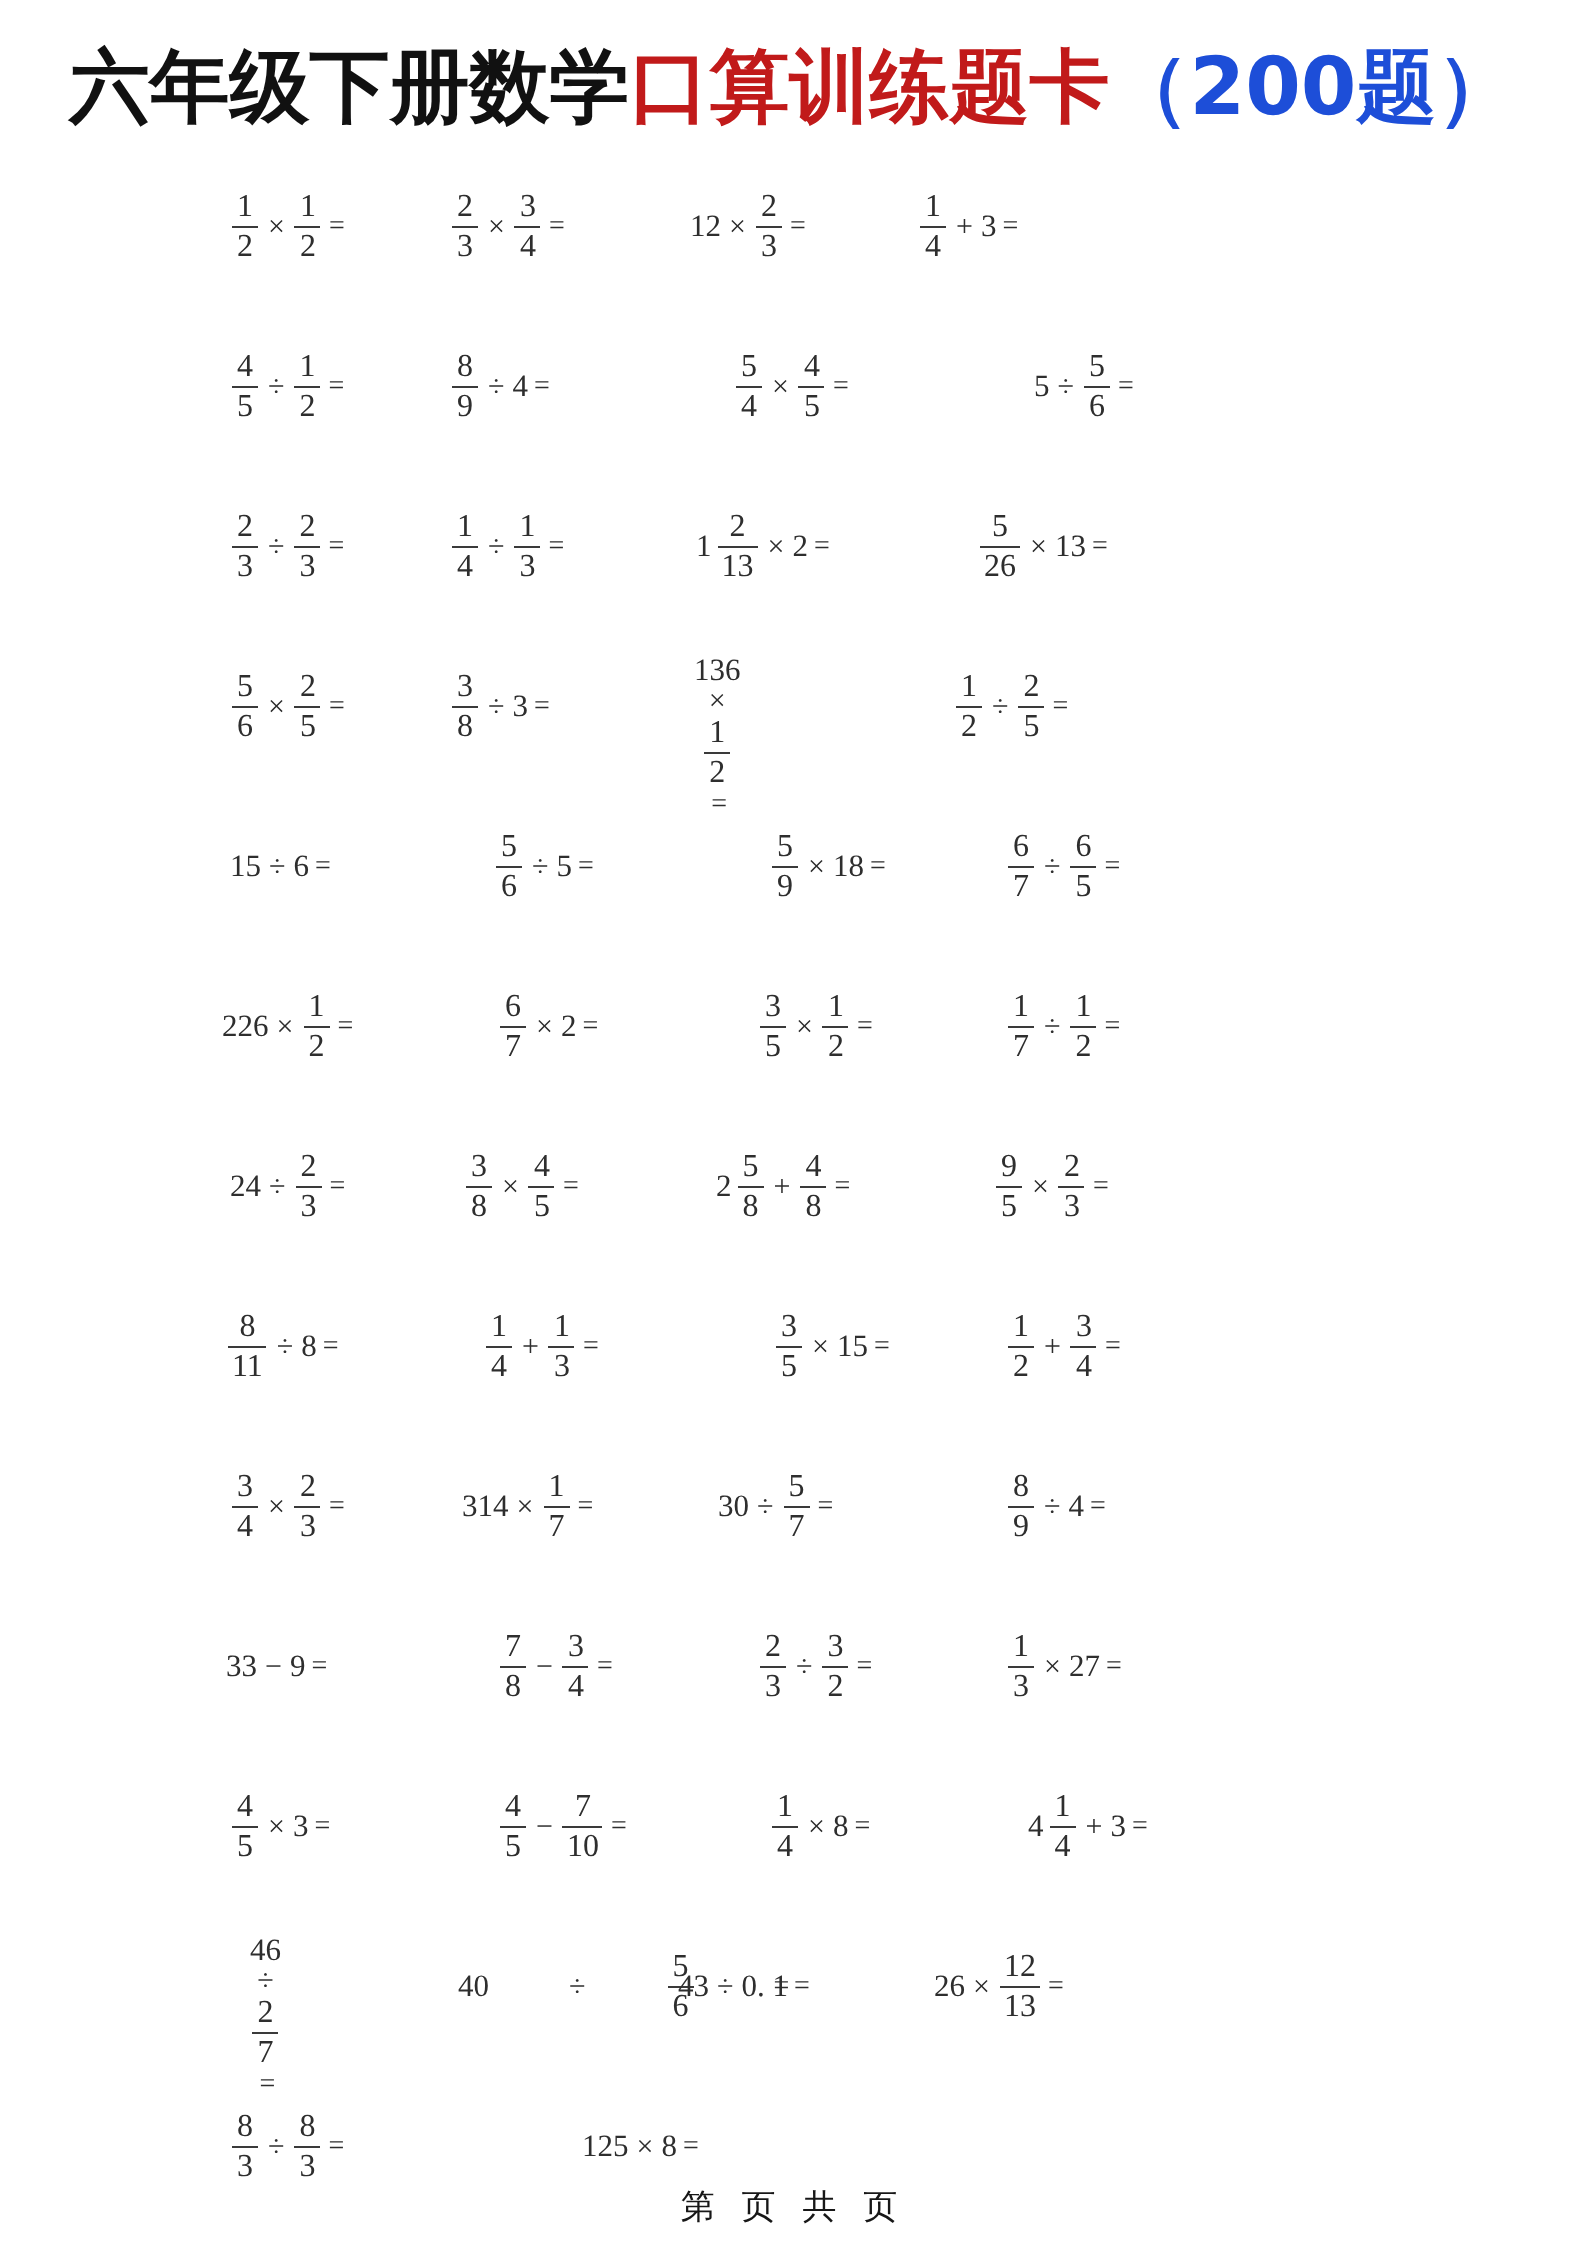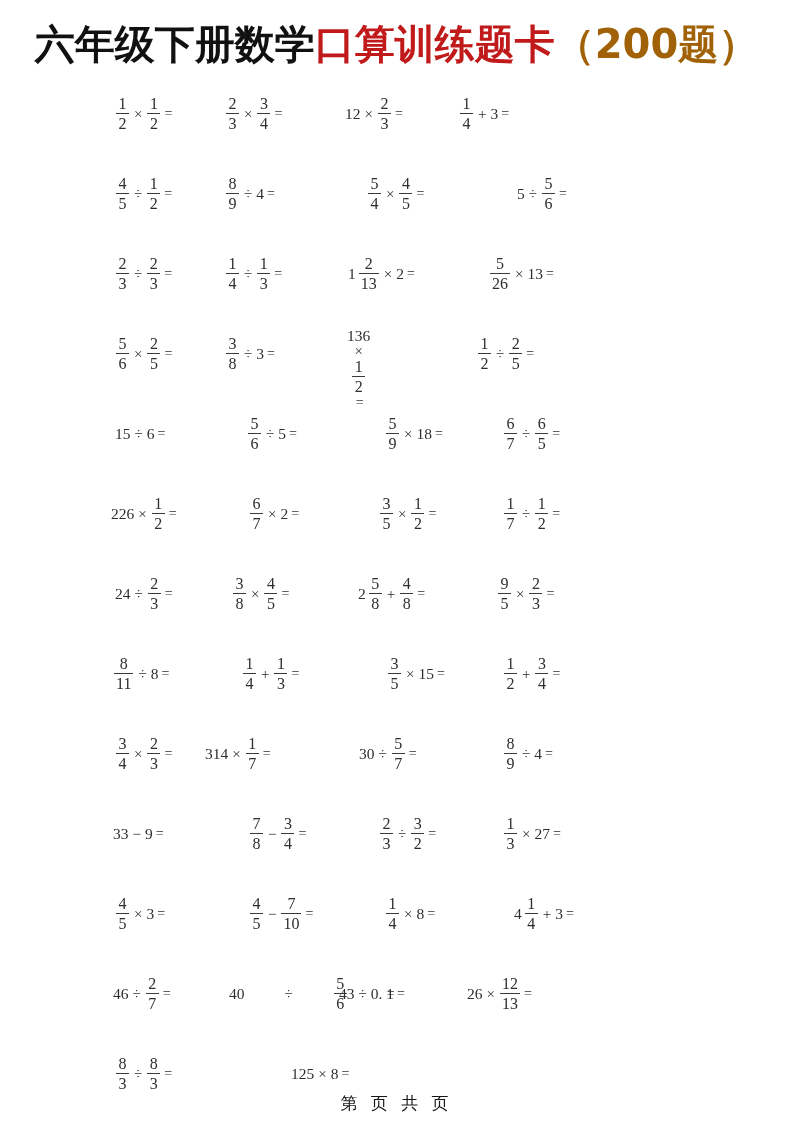--- a/index.html
+++ b/index.html
@@ -125,21 +125,21 @@
     font-family: "DejaVu Sans", "Liberation Sans", sans-serif;
     font-size: 17px;
     letter-spacing: 4px;
     color: #171717;
   }
 </style>
 </head>
 <body>
 
 <div id="worksheet-title">
-  <span class="t-black" style="color: rgb(17, 17, 17);">六年级下册数学</span><span class="t-red" style="color: rgb(193, 26, 26);">口算训练题卡</span><span class="t-black" style="color: #a16207;">（200题）</span>
+  <span class="t-black" style="color: rgb(17, 17, 17);">六年级下册数学</span><span class="t-red" style="color: rgb(193, 26, 26);">口算训练题卡</span><span class="t-black" style="color: #1d4ed8;">（200题）</span>
 </div>
 
 <div id="problem-grid">
     <div class="problem-row">
       <div class="problem-cell col0" style="left: 18px;">
         <span class="frac">
           <span class="fnum">1</span>
           <span class="fbar"></span>
           <span class="fden">2</span>
         </span>
@@ -542,21 +542,21 @@
           <span class="fden">4</span>
         </span>
         <span class="op">×</span>
         <span class="frac">
           <span class="fnum">2</span>
           <span class="fbar"></span>
           <span class="fden">3</span>
         </span>
         <span class="op op-eq">=</span>
       </div>
-      <div class="problem-cell col1" style="left: 108px; font-family: Liberation Serif, serif;">
+      <div class="problem-cell col1" style="left: 134px; font-family: Liberation Serif, serif;">
         <span class="num">314</span>
         <span class="op">×</span>
         <span class="frac">
           <span class="fnum">1</span>
           <span class="fbar"></span>
           <span class="fden">7</span>
         </span>
         <span class="op op-eq">=</span>
       </div>
       <div class="problem-cell col2" style="left: 262px;">
@@ -667,21 +667,21 @@
           <span class="fnum">1</span>
           <span class="fbar"></span>
           <span class="fden">4</span>
         </span>
         <span class="op">+</span>
         <span class="num">3</span>
         <span class="op op-eq">=</span>
       </div>
     </div>
     <div class="problem-row">
-      <div class="problem-cell col0" style="left: 16px;">
+      <div class="problem-cell col0" style="left: 28px; flex-direction: column;">
         <span class="num">46</span>
         <span class="op">÷</span>
         <span class="frac">
           <span class="fnum">2</span>
           <span class="fbar"></span>
           <span class="fden">7</span>
         </span>
         <span class="op op-eq">=</span>
       </div>
       <div class="problem-cell col1" style="left: 132px; gap: 36px;">

